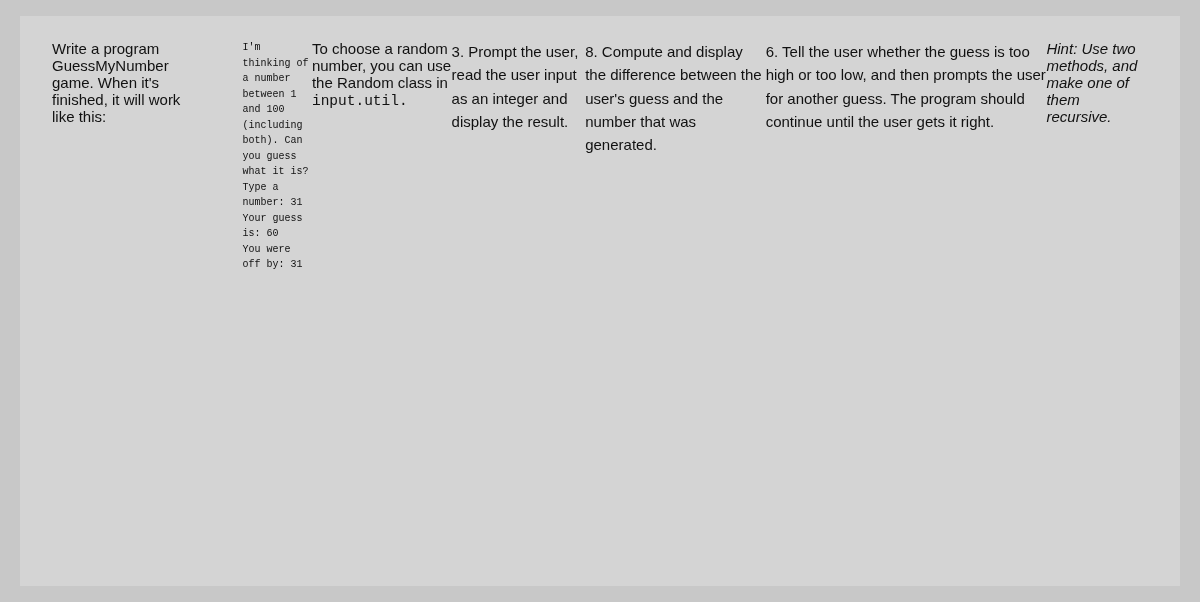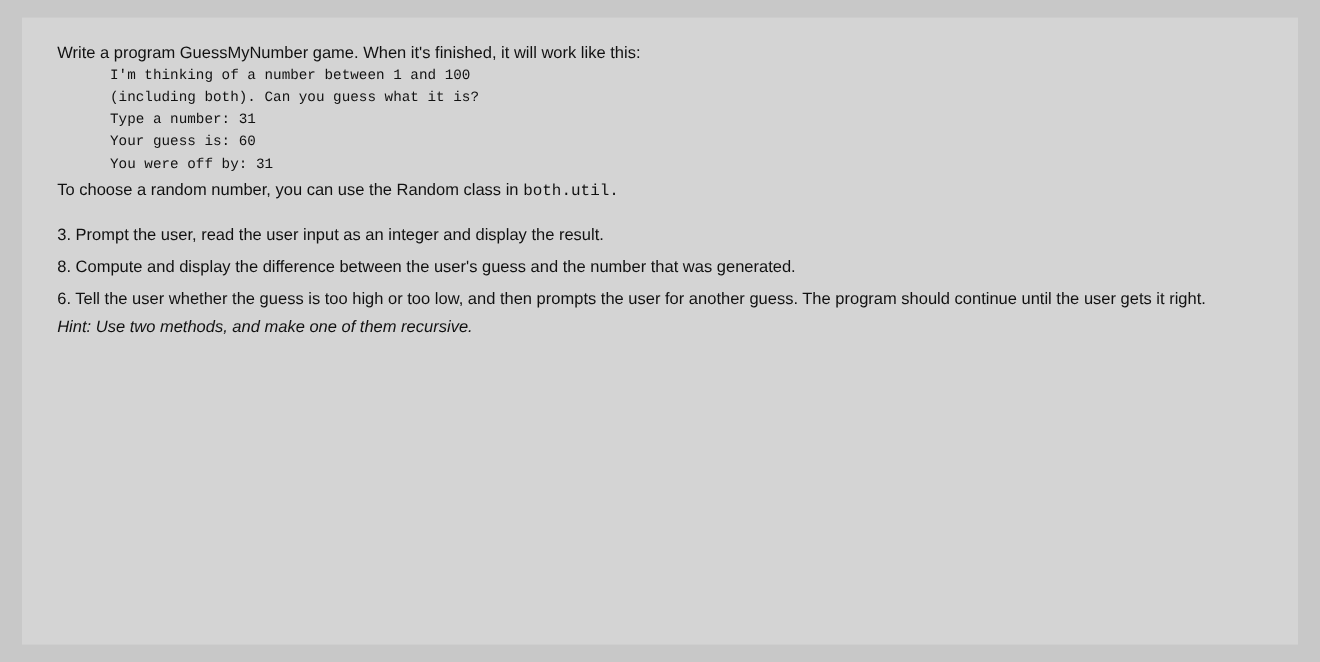--- a/index.html
+++ b/index.html
@@ -18,34 +18,33 @@
       justify-content: center;
       overflow: hidden;
     }
 
     .content-area {
       background-color: #d4d4d4;
       width: 1160px;
       height: 570px;
       padding: 24px 32px;
       display: flex;
-      flex-direction: column;
       gap: 0;
     }
 
     .intro-line {
       font-size: 15px;
       color: #111;
       margin-bottom: 2px;
       font-family: Arial, sans-serif;
     }
 
     .code-block {
       font-family: 'Courier New', Courier, monospace;
-      font-size: 13px;
+      font-size: 10px;
       color: #111;
       margin-left: 48px;
       line-height: 1.55;
       margin-bottom: 4px;
     }
 
     .description-line {
       font-size: 15px;
       color: #111;
       margin-bottom: 10px;
@@ -85,21 +84,21 @@
 
   <div class="code-block">
     <div>I'm thinking of  a number between 1 and 100</div>
     <div>(including both).  Can you guess what it is?</div>
     <div>Type a number:  31</div>
     <div>Your guess is:  60</div>
     <div>You were off by:  31</div>
   </div>
 
   <div class="description-line">
-    <span>To choose a random number, you can use the Random class in </span><span class="mono">both.util.</span>
+    <span>To choose a random number, you can use the Random class in </span><span class="mono">input.util.</span>
   </div>
 
   <div class="spacer"></div>
 
   <div class="numbered-item">3. Prompt the user, read the user input as an integer and display the result.</div>
   <div class="numbered-item">8. Compute and display the difference between the user's guess and the number that was generated.</div>
   <div class="numbered-item">6. Tell the user whether the guess is too high or too low, and then prompts the user for another guess. The program should continue until the user gets it right.</div>
 
   <div class="hint-line">Hint: Use two methods, and make one of them recursive.</div>
 

